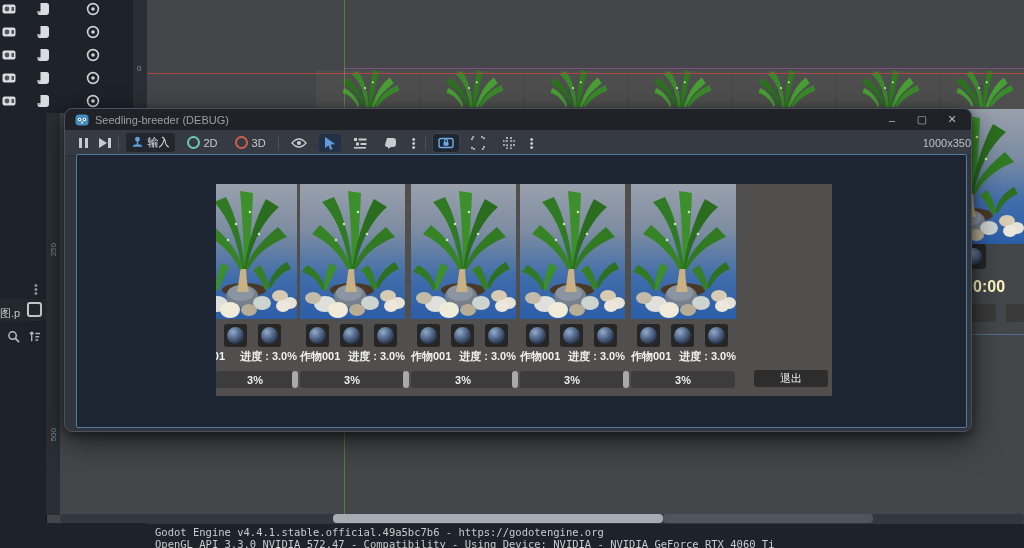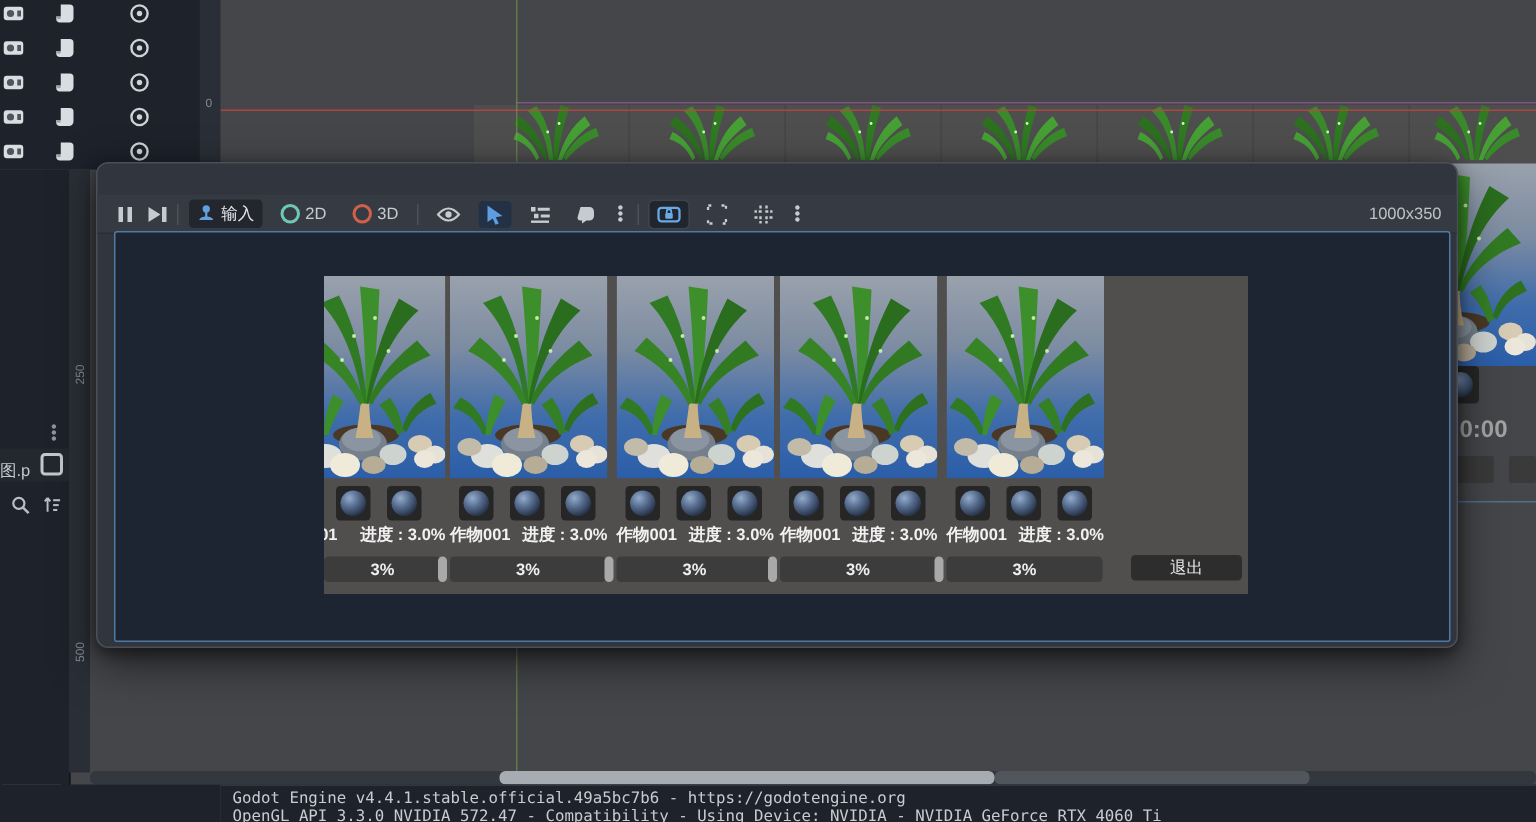--- a/index.html
+++ b/index.html
@@ -28,40 +28,40 @@
   .winbtn{width:30px;height:21px;display:flex;align-items:center;justify-content:center;
           color:#b6bac0;font-size:11px;}
   #toolbar{left:0;top:21px;right:0;height:25px;background:#363b43;border-bottom:1px solid #2a2e35;
            display:flex;align-items:center;padding-left:14px;gap:7px;color:#c6cbd1;font-size:11px;}
   .tsep{width:1px;height:14px;background:#4a505a;}
   .tbtn{display:flex;align-items:center;gap:4px;padding:2px 5px;border-radius:3px;}
   .pressed{background:#23272d;}
   .pressed-blue{background:#223146;}
   .pressed-brd{background:#20262e;outline:1px solid #3c434d;}
   .kebab{color:#c6cbd1;font-size:11px;letter-spacing:0;line-height:4px;text-align:center;width:8px;}
-  #res{margin-left:auto;margin-right:10px;color:#bcc1c7;font-size:11px;}
+  #res{margin-left:auto;color:#bcc1c7;font-size:11px;}
   
   #gviewport{left:11px;top:45px;width:889px;height:272px;background:#1c2531;
              border:1px solid #4e7ba6;border-radius:2px;}
   #gpanel{left:139px;top:29px;width:616px;height:212px;background:#514f4e;}
   .cardimg{top:0;height:135px;overflow:hidden;}
   .sphbtn{width:23px;height:23px;top:140px;border-radius:3px;background:#262626;
           display:flex;align-items:center;justify-content:center;}
   .sph{width:17px;height:17px;border-radius:50%;
        background:radial-gradient(circle at 35% 30%,#93accb 0%,#53688a 40%,#1a2535 85%);}
   .lblrow{top:164px;height:16px;color:#f1f1f1;font-size:11px;font-weight:bold;
           display:flex;justify-content:space-between;align-items:center;white-space:nowrap;}
   .slider{top:187px;height:17px;background:#3c3c3c;border-radius:3px;color:#efefef;
           font-size:11px;font-weight:bold;display:flex;align-items:center;justify-content:center;}
   .grab{top:187px;width:6px;height:17px;background:#a9a9a9;border-radius:3px;}
   #exitbtn{left:538px;top:186px;width:74px;height:17px;background:#2d2d2d;border-radius:3px;
            color:#ececec;font-size:11px;display:flex;align-items:center;justify-content:center;}
   .clip1{overflow:hidden;position:relative;}
   
-  .whitebold{color:#a3a3a3;font-weight:bold;}
+  .whitebold{color:#fef9c3;font-weight:bold;}
 </style>
 </head>
 <body>
 
 <div id="stage">
 
   <svg width="0" height="0" style="position:absolute">
     <defs>
       <linearGradient id="gbg" x1="0" y1="0" x2="0" y2="1">
         <stop offset="0" stop-color="#99a1ac"></stop>
@@ -320,20 +320,31 @@
     <div class="abs scrlgrab" style="left:273px;top:0;width:330px;height:9px;"></div>
   </div>
   <div class="abs dock" style="left:0;top:523px;width:147px;height:25px;"></div>
   <div class="abs console" style="left:147px;top:523px;width:877px;height:25px;box-sizing:border-box;">
     <div>Godot Engine v4.4.1.stable.official.49a5bc7b6 - https://godotengine.org</div>
     <div>OpenGL API 3.3.0 NVIDIA 572.47 - Compatibility - Using Device: NVIDIA - NVIDIA GeForce RTX 4060 Ti</div>
   </div>
 
   <div id="gwin" class="abs">
 
+    <div id="titlebar" class="abs">
+      <svg width="14" height="14" style="margin:0 6px 0 10px">
+          <use href="#godoticon"></use>
+        </svg>
+      <span>Seedling-breeder (DEBUG)</span>
+      <span style="margin-left:auto;display:flex;">
+        <span class="winbtn">–</span>
+        <span class="winbtn">▢</span>
+        <span class="winbtn" style="margin-right:4px;">✕</span>
+      </span>
+    </div>
 
     <div id="toolbar" class="abs">
       <span style="display:flex;gap:3px;">
         <i style="display:block;width:3px;height:10px;background:#c6cbd1"></i>
         <i style="display:block;width:3px;height:10px;background:#c6cbd1"></i>
       </span>
       <span style="display:flex;align-items:center;gap:1px;margin-left:4px;">
         <i style="display:block;width:0;height:0;border-left:8px solid #c6cbd1;border-top:5px solid transparent;border-bottom:5px solid transparent;"></i>
         <i style="display:block;width:2.5px;height:10px;background:#c6cbd1"></i>
       </span>

